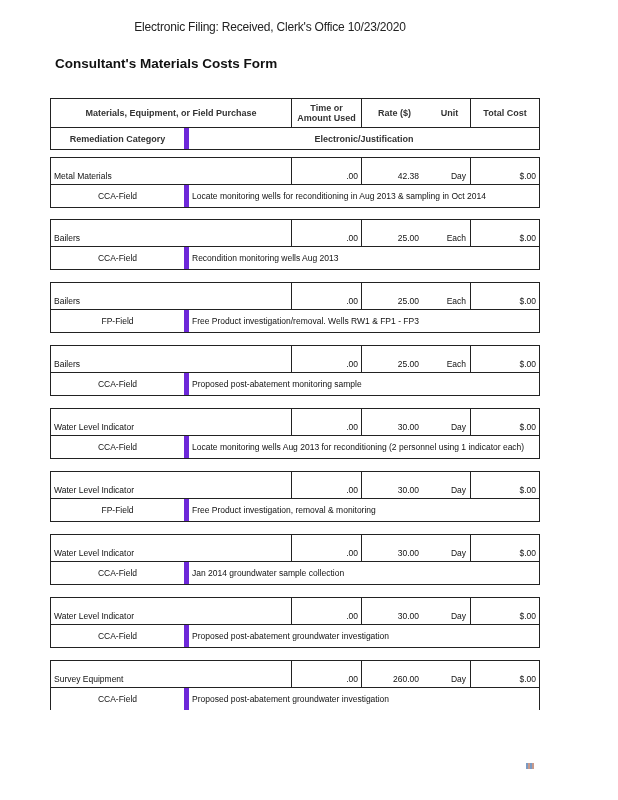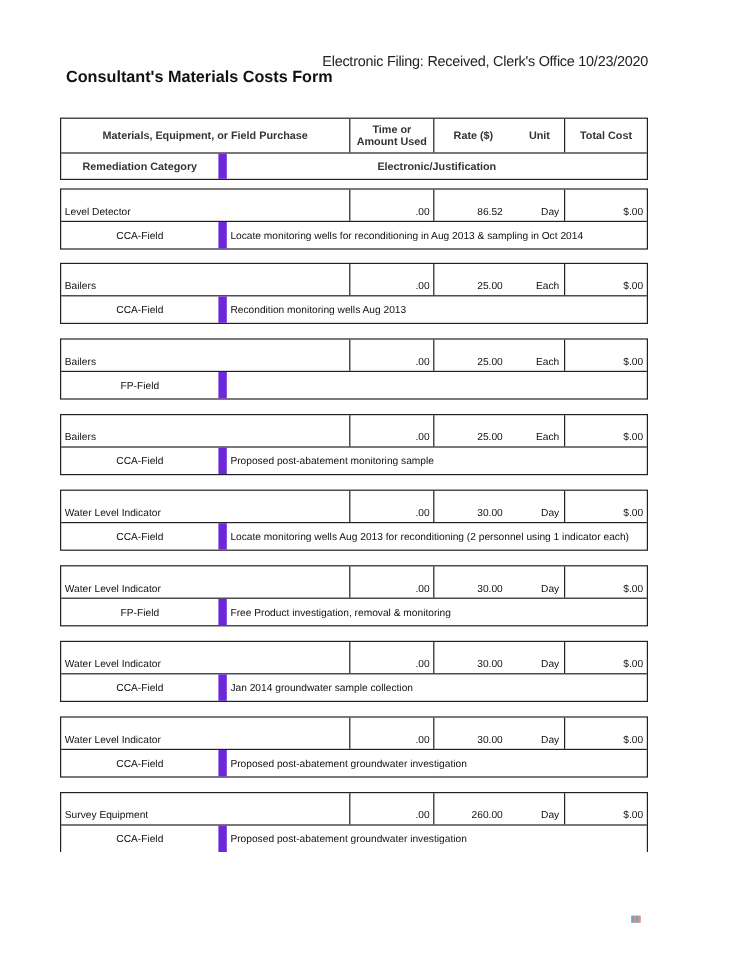--- a/index.html
+++ b/index.html
@@ -1,30 +1,30 @@
 <!DOCTYPE html>
 <html><head>
 <meta charset="utf-8">
 <style>
   html, body { margin:0; padding:0; background:#ffffff; }
   body { width:618px; height:800px; position:relative; overflow:hidden;
          font-family:"Liberation Sans", sans-serif; color:#111; }
-  .filing { position:absolute; left:0; width:540px; top:20px; text-align:right;
-            font-size:12px; color:#222; letter-spacing:-0.2px;margin-top:24px; }
+  .filing { position:absolute; left:0; width:540px; top:20px; text-align:center;
+            font-size:12px; color:#222; letter-spacing:-0.2px; }
   .title { position:absolute; left:55px; top:56px; font-size:13.5px; font-weight:bold; color:#111; }
   .block { position:absolute; left:50px; width:490px; border:1px solid #222; box-sizing:border-box; }
   .row { display:flex; box-sizing:border-box; }
   .row.top { border-bottom:1px solid #222; }
   .cell { box-sizing:border-box; font-size:8.5px; display:flex; align-items:flex-end; padding:0 3px 3px 3px; }
   .c-item { width:241px; border-right:1px solid #222; }
   .c-time { width:70px; border-right:1px solid #222; justify-content:flex-end; }
   .c-rate { width:65px; justify-content:flex-end; padding-right:8px; }
   .c-unit { width:44px; border-right:1px solid #222; justify-content:flex-end; padding-right:4px; }
   .c-total { flex:1; justify-content:flex-end; }
-  .c-cat { width:138px; border-right:7px solid #6d28d9; justify-content:center; align-items:center; padding:0; }
+  .c-cat { width:138px; border-right:5px solid #6d28d9; justify-content:center; align-items:center; padding:0; }
   .c-desc { flex:1; align-items:center; padding:0 3px; white-space:nowrap; overflow:hidden; }
   .hdr .cell { align-items:center; justify-content:center; text-align:center; font-size:9px; font-weight:bold; color:#333; padding:0 2px; }
   .hdr .c-rate { padding-right:2px; }
   .hdr .c-unit { padding-right:0; }
   .hdr .c-desc { justify-content:center; }
   .footer-icon { position:absolute; left:526px; top:763px; width:8px; height:6px;
                  background:repeating-linear-gradient(90deg,#7a9bc4 0 2px,#c99a8a 2px 4px); }
 </style>
 </head>
 <body>
@@ -41,23 +41,23 @@
     <div class="cell c-total">Total Cost</div>
   </div>
   <div class="row" style="height:21px;">
     <div class="cell c-cat">Remediation Category</div>
     <div class="cell c-desc">Electronic/Justification</div>
   </div>
 </div>
 
 <div class="block" style="top:157px;height:51px;">
   <div class="row top" style="height:27px;">
-    <div class="cell c-item">Level Detector</div>
+    <div class="cell c-item">Metal Materials</div>
     <div class="cell c-time">.00</div>
-    <div class="cell c-rate">86.52</div>
+    <div class="cell c-rate">42.38</div>
     <div class="cell c-unit">Day</div>
     <div class="cell c-total">$.00</div>
   </div>
   <div class="row" style="height:22px;">
     <div class="cell c-cat">CCA-Field</div>
     <div class="cell c-desc">Locate monitoring wells for reconditioning in Aug 2013 &amp; sampling in Oct 2014</div>
   </div>
 </div>
 
 <div class="block" style="top:219px;height:51px;">
@@ -77,20 +77,21 @@
 <div class="block" style="top:282px;height:51px;">
   <div class="row top" style="height:27px;">
     <div class="cell c-item">Bailers</div>
     <div class="cell c-time">.00</div>
     <div class="cell c-rate">25.00</div>
     <div class="cell c-unit">Each</div>
     <div class="cell c-total">$.00</div>
   </div>
   <div class="row" style="height:22px;">
     <div class="cell c-cat">FP-Field</div>
+    <div class="cell c-desc">Free Product investigation/removal. Wells RW1 &amp; FP1 - FP3</div>
   </div>
 </div>
 
 <div class="block" style="top:345px;height:51px;">
   <div class="row top" style="height:27px;">
     <div class="cell c-item">Bailers</div>
     <div class="cell c-time">.00</div>
     <div class="cell c-rate">25.00</div>
     <div class="cell c-unit">Each</div>
     <div class="cell c-total">$.00</div>

